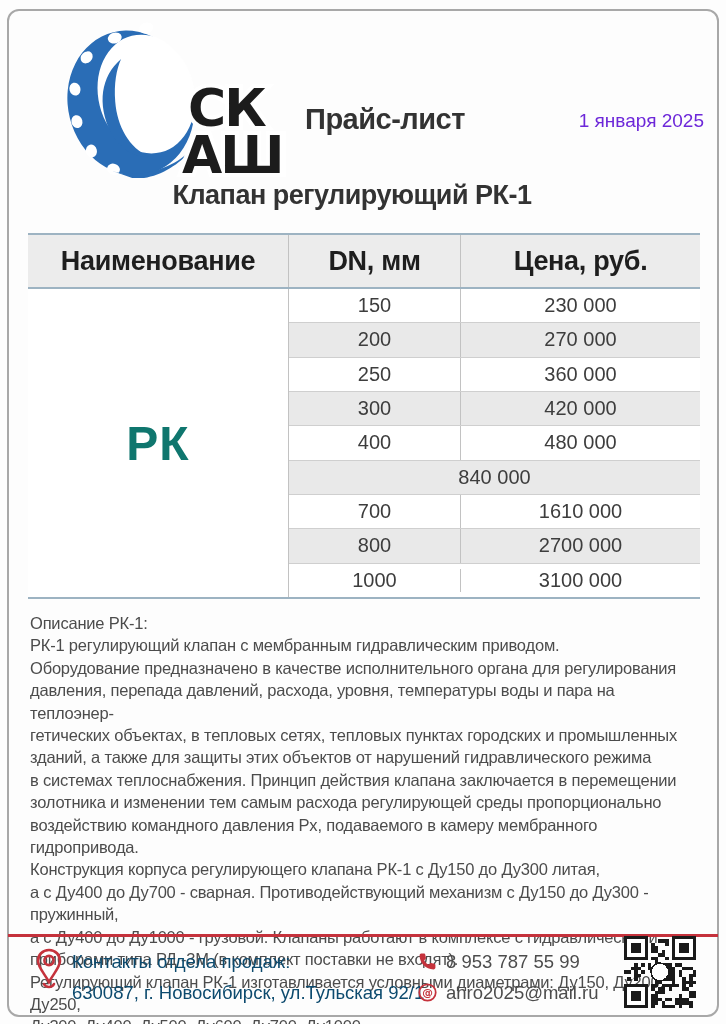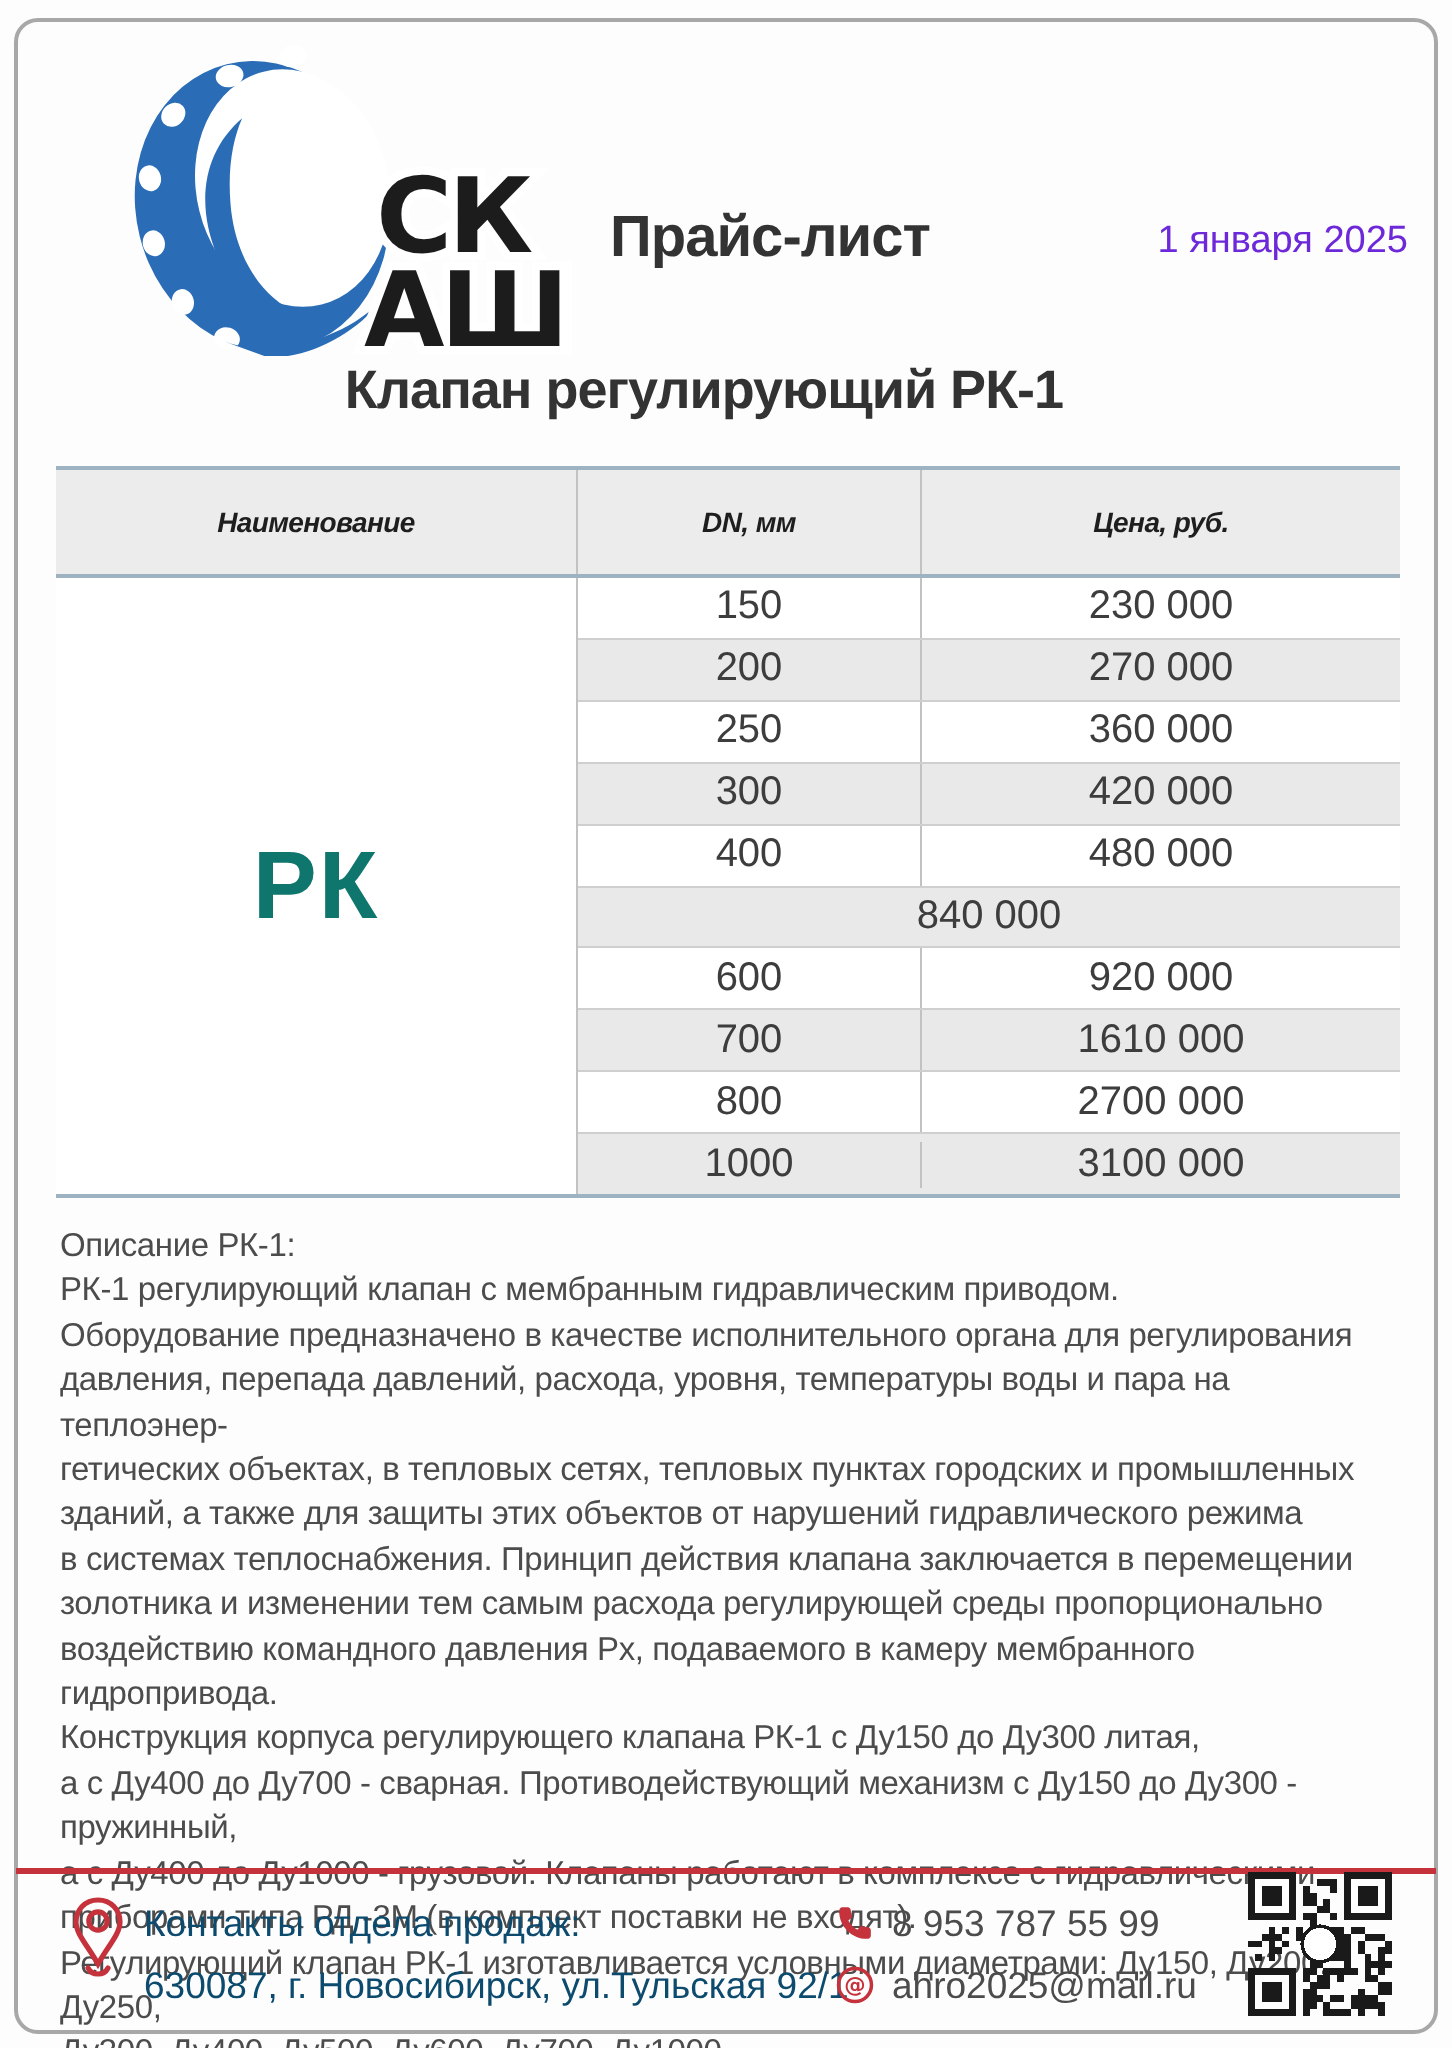--- a/index.html
+++ b/index.html
@@ -36,21 +36,21 @@
 
   
   .price-table{
     position:absolute;left:28px;top:233px;width:672px;
     border-top:2px solid #9db3c2;
     border-bottom:2px solid #9db3c2;
   }
   .thead{display:flex;height:52px;background:#ececec;border-bottom:2px solid #9db3c2;}
   .th{
     display:flex;align-items:center;justify-content:center;
-    font-size:14px;font-weight:bold;color:#1e1e1e;letter-spacing:-0.3px;font-style:italic;
+    font-size:27px;font-weight:bold;color:#1e1e1e;letter-spacing:-0.3px;
   }
   .th.c1{width:260px;border-right:1px solid #c2c2c2;}
   .th.c2{width:171px;border-right:1px solid #c2c2c2;}
   .th.c3{flex:1;}
   .tbody{display:flex;height:308px;}
   .name-cell{
     width:260px;border-right:1px solid #c2c2c2;background:#fff;
     display:flex;align-items:center;justify-content:center;
     font-size:48px;font-weight:bold;color:#0f766e;letter-spacing:1px;
   }
@@ -153,24 +153,20 @@
       <div class="row">
           <div class="cell-dn">300</div>
           <div class="cell-price">420 000</div>
         </div>
       <div class="row">
           <div class="cell-dn">400</div>
           <div class="cell-price">480 000</div>
         </div>
       <div class="row">
           <div class="cell-price">840 000</div>
-        </div>
-      <div class="row">
-          <div class="cell-dn">600</div>
-          <div class="cell-price">920 000</div>
         </div>
       <div class="row">
           <div class="cell-dn">700</div>
           <div class="cell-price">1610 000</div>
         </div>
       <div class="row">
           <div class="cell-dn">800</div>
           <div class="cell-price">2700 000</div>
         </div>
       <div class="row">

